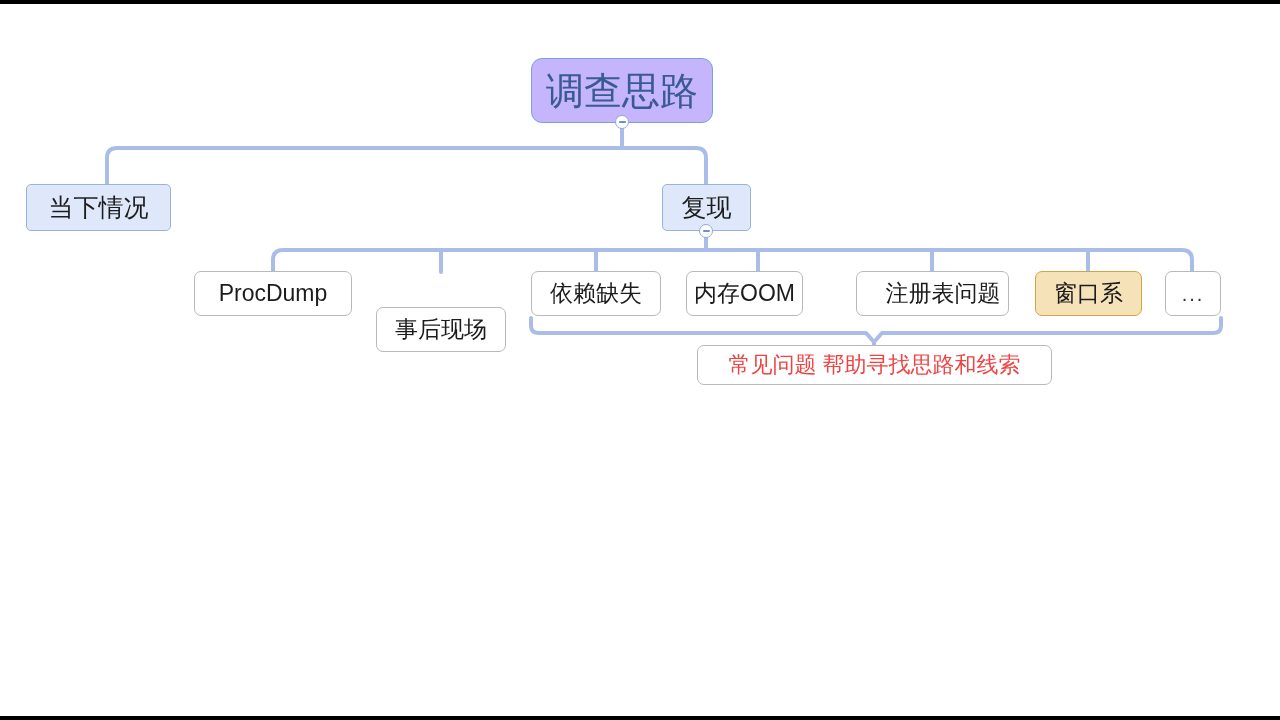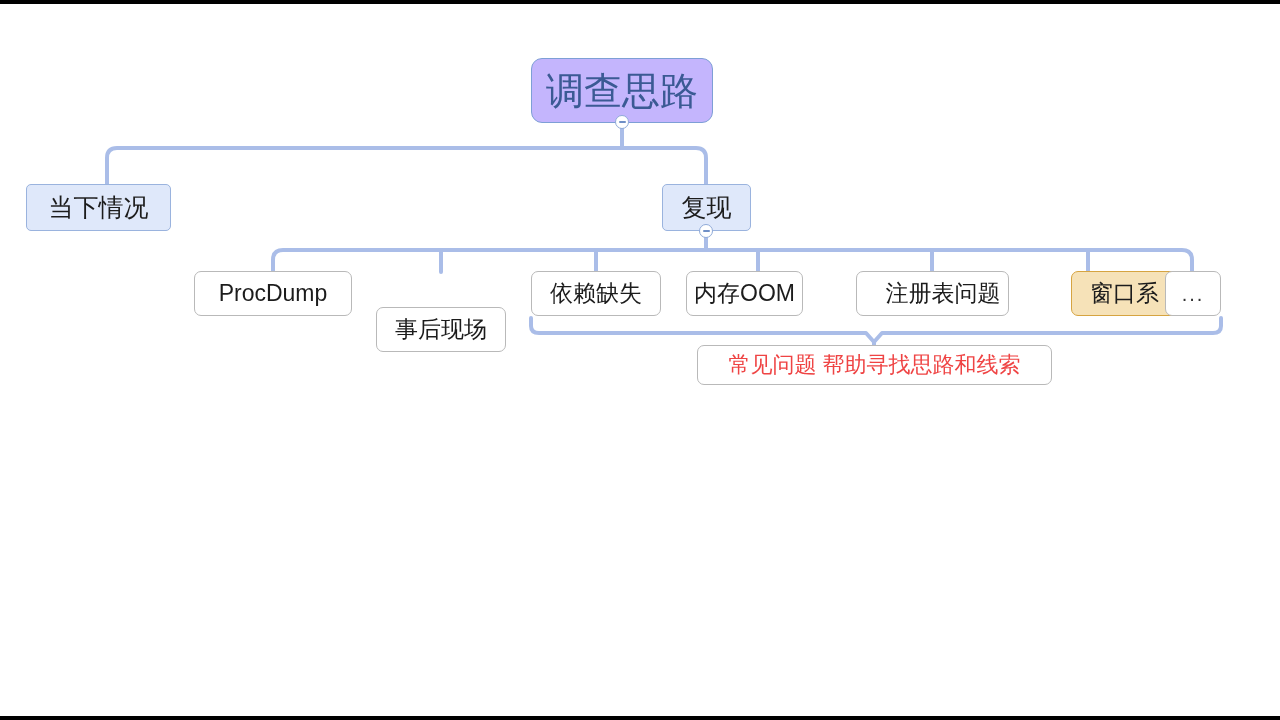--- a/index.html
+++ b/index.html
@@ -82,21 +82,20 @@
   .node.leaf {
     background: #ffffff;
     border: 1.2px solid #b9b9b9;
     border-radius: 7px;
     font-size: 23px;
   }
 
   .node.highlight {
     background: #f6e2b8;
     border: 1.6px solid #d6a441;
-    margin-left: 36px;
   }
 
   .node.note {
     background: #ffffff;
     border: 1.2px solid #b9b9b9;
     border-radius: 7px;
     font-size: 22px;
     color: #ef4444;
   }
 

